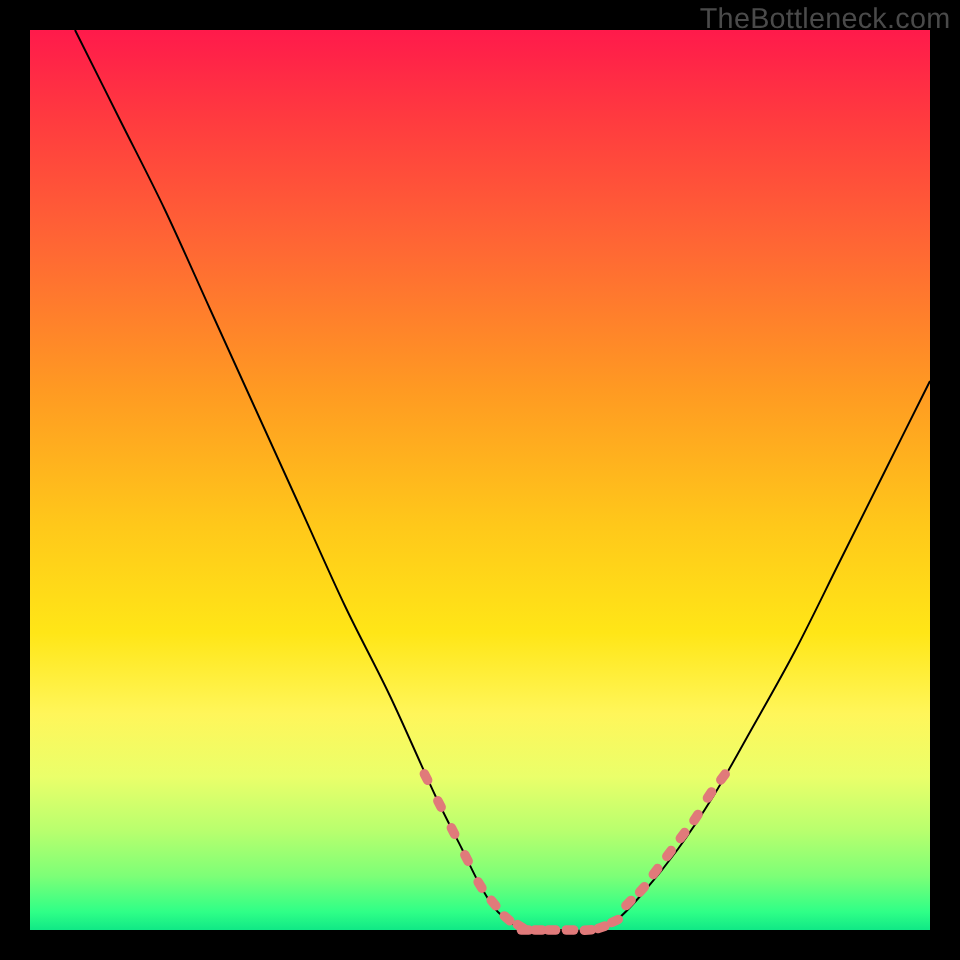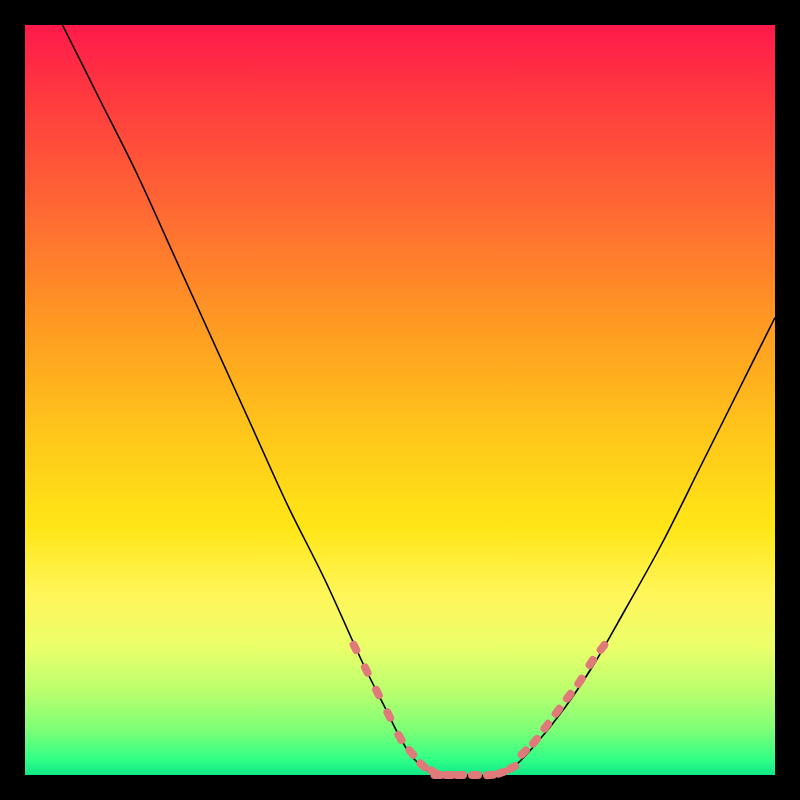--- a/index.html
+++ b/index.html
@@ -96,14 +96,15 @@
           <rect x="-7" y="-4" width="14" height="8" rx="4" ry="4" fill="#e07a7a" transform="translate(532.5,686.25) rotate(-53.13010235415598)"></rect>
           <rect x="-7" y="-4" width="14" height="8" rx="4" ry="4" fill="#e07a7a" transform="translate(543.75,671.25) rotate(-53.13010235415598)"></rect>
           <rect x="-7" y="-4" width="14" height="8" rx="4" ry="4" fill="#e07a7a" transform="translate(555,656.25) rotate(-56.309932474020215)"></rect>
           <rect x="-7" y="-4" width="14" height="8" rx="4" ry="4" fill="#e07a7a" transform="translate(566.25,637.5) rotate(-56.309932474020215)"></rect>
           <rect x="-7" y="-4" width="14" height="8" rx="4" ry="4" fill="#e07a7a" transform="translate(577.5,622.5) rotate(-53.13010235415598)"></rect>
         </g>
     </svg>
 
   </div>
 
+  <div class="watermark">TheBottleneck.com</div>
 
 </div>
 
 </body></html>

